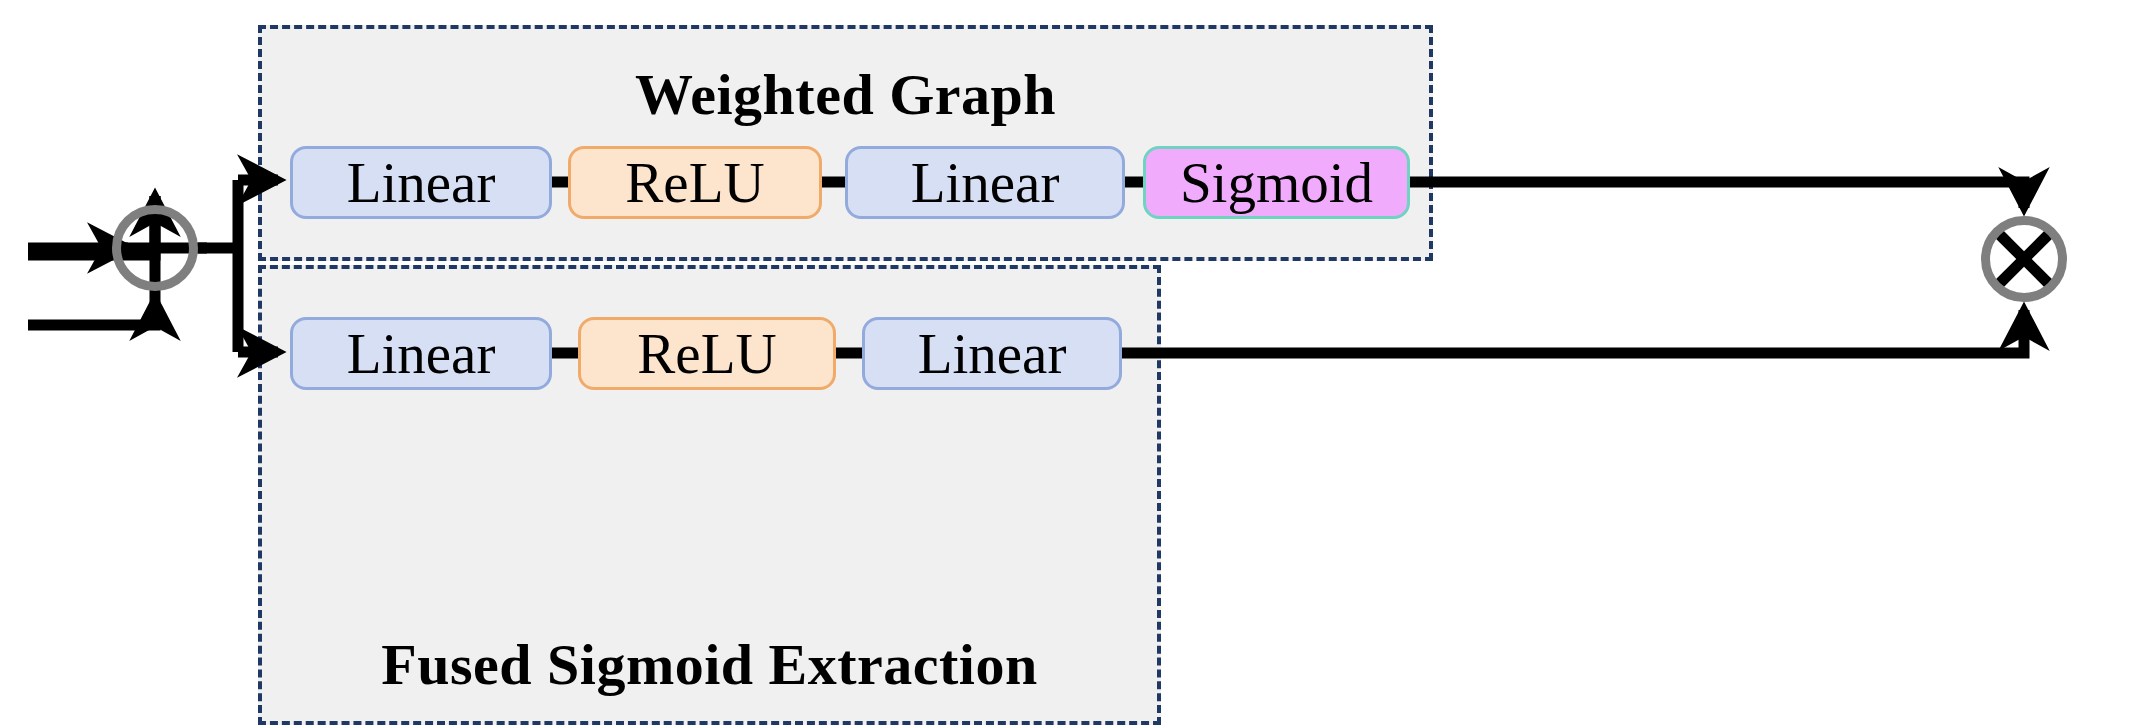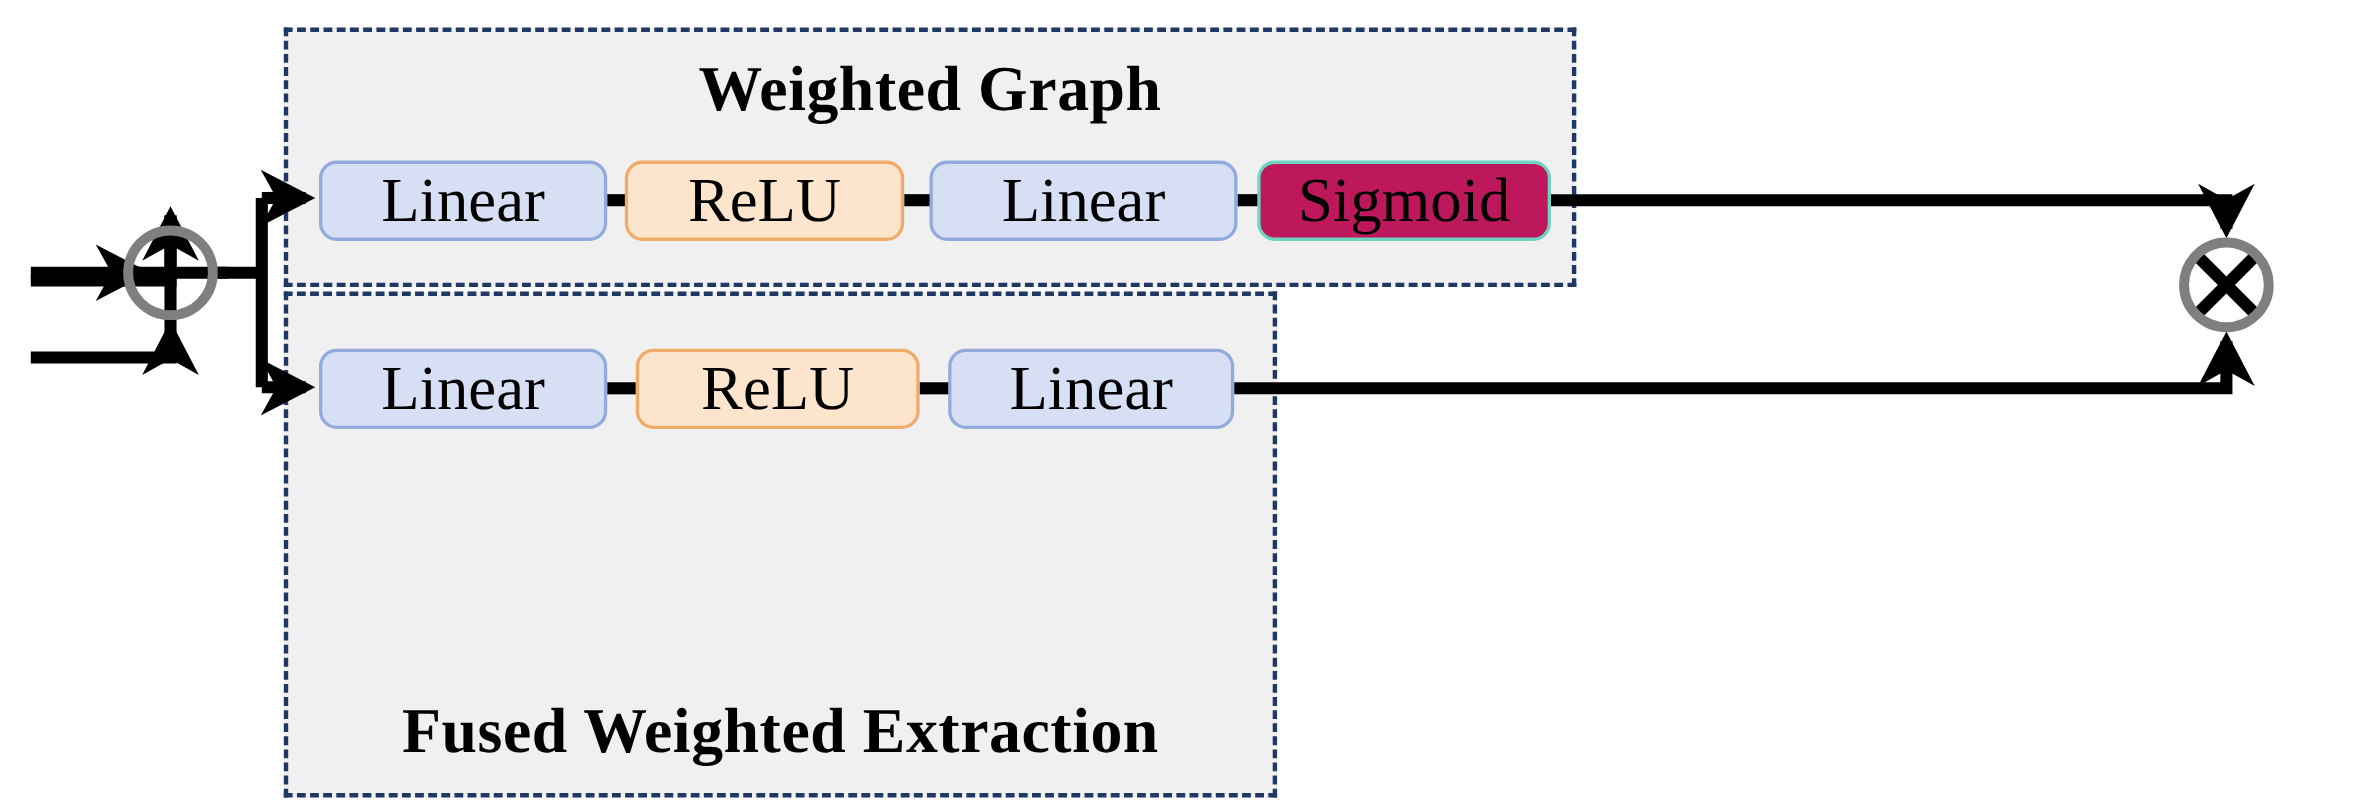--- a/index.html
+++ b/index.html
@@ -156,29 +156,29 @@
 
     <g stroke="#000000" stroke-width="11" stroke-linecap="butt">
       <line x1="1996" y1="231" x2="2052" y2="287"></line>
       <line x1="2052" y1="231" x2="1996" y2="287"></line>
     </g>
   </svg>
 
   <div class="op-circle" id="op-add" style="border-color: rgb(127, 127, 127);"></div>
   <div class="op-circle" id="op-mul" style="border-color: rgb(127, 127, 127);"></div>
 
-  <div id="panel-weighted-graph-caption-holder" style="position:absolute;left:258px;top:11px;width:1175px;height:184px;pointer-events:none;">
+  <div id="panel-weighted-graph-caption-holder" style="position:absolute;left:258px;top:25px;width:1175px;height:184px;pointer-events:none;">
     <div class="panel-caption" id="caption-weighted-graph">Weighted Graph</div>
   </div>
   <div id="panel-fused-features-caption-holder" style="position:absolute;left:258px;top:265px;width:903px;height:460px;pointer-events:none;">
-    <div class="panel-caption" id="caption-fused-features">Fused Weighted Extraction</div>
+    <div class="panel-caption" id="caption-fused-features">Fused Sigmoid Extraction</div>
   </div>
 
   <div class="node blue row-top" id="node-wg-linear1" style="background: rgb(214, 223, 244); border-color: rgb(147, 170, 221);">Linear</div>
   <div class="node orange row-top" id="node-wg-relu" style="background: rgb(252, 228, 205); border-color: rgb(240, 171, 107);">ReLU</div>
   <div class="node blue row-top" id="node-wg-linear2" style="background: rgb(214, 223, 244); border-color: rgb(147, 170, 221);">Linear</div>
-  <div class="node teal row-top" id="node-wg-sigmoid" style="background: #be185d; border-color: rgb(110, 211, 192);">Sigmoid</div>
+  <div class="node teal row-top" id="node-wg-sigmoid" style="background: #f0abfc; border-color: rgb(110, 211, 192);">Sigmoid</div>
 
   <div class="node blue row-bot" id="node-ff-linear1" style="background: rgb(214, 223, 244); border-color: rgb(147, 170, 221);">Linear</div>
   <div class="node orange row-bot" id="node-ff-relu" style="background: rgb(252, 228, 205); border-color: rgb(240, 171, 107);">ReLU</div>
   <div class="node blue row-bot" id="node-ff-linear2" style="background: rgb(214, 223, 244); border-color: rgb(147, 170, 221);">Linear</div>
 
 </div>
 
 </body></html>

